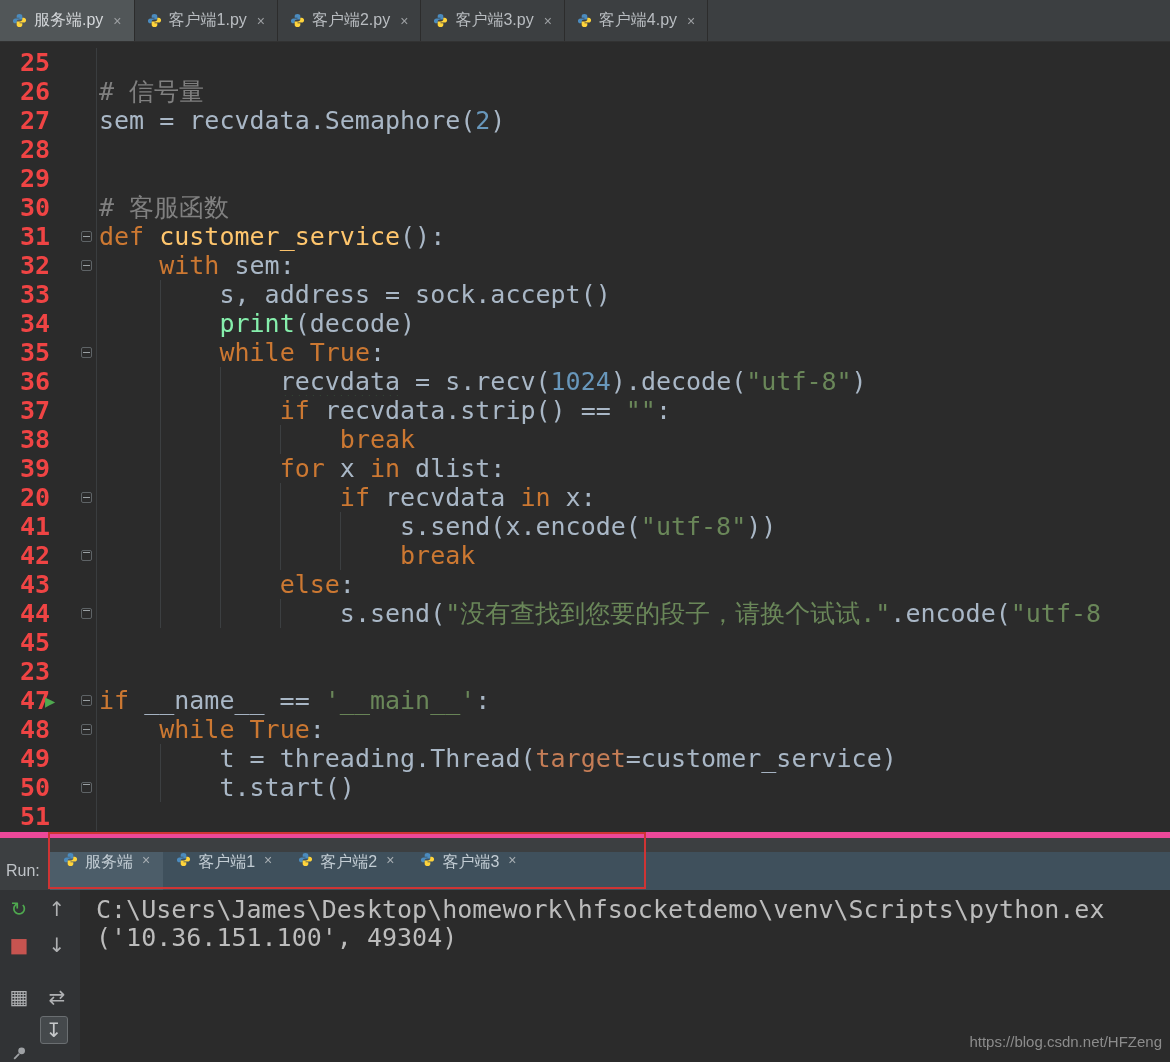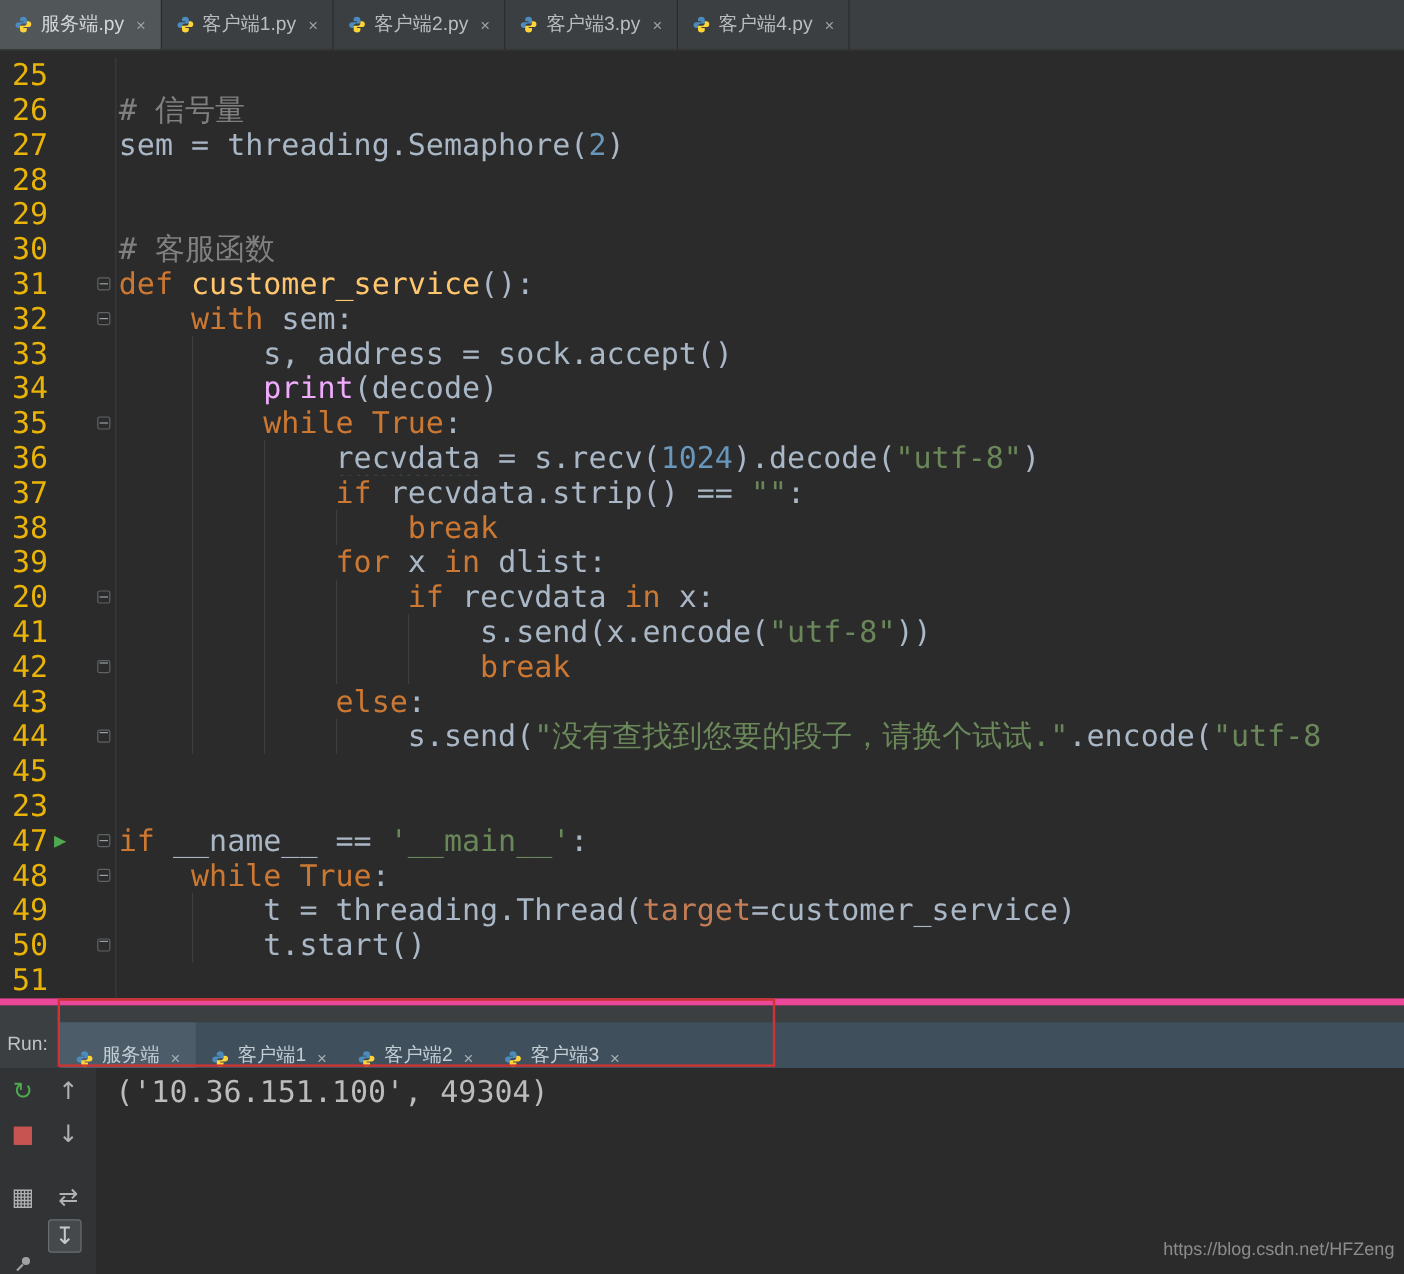--- a/index.html
+++ b/index.html
@@ -14,39 +14,39 @@
           border-right:1px solid #2c2c2c; color:#b9bdc1; font-size:16px; cursor:default; }
   .etab.active { background:#515658; color:#d4d7da; }
   .etab .close { color:#9da0a3; font-size:14px; margin-left:3px; }
 
   
   .editor { position:relative; width:1170px; height:790px; overflow:hidden;
             padding-top:6px; font-family:"DejaVu Sans Mono", monospace;
             font-size:25px; line-height:29px; }
   .line { position:relative; display:flex; height:29px; }
   .gutter { position:relative; flex:0 0 97px; border-right:1px solid #3a3d3f; }
-  .lnum { position:absolute; left:10px; top:0; color:#eab308; }
+  .lnum { position:absolute; left:20px; top:0; color:#ef4444;font-weight:bold; }
   .run-arrow { position:absolute; left:45px; top:1px; font-size:17px; color:#4fa94f; }
   .fold { position:absolute; left:81px; top:9px; width:11px; height:11px;
           border:1px solid #5e6366; border-radius:2px; background:#2b2b2b; }
   .fold-open::after  { content:""; position:absolute; left:1px; right:1px; top:4px; border-top:1px solid #9aa0a3; }
   .fold-close::after { content:""; position:absolute; left:1px; right:1px; top:1px; border-top:1px solid #9aa0a3; }
   .code { flex:1; padding-left:2px; white-space:pre; overflow:hidden; }
   .guide { position:absolute; top:0; bottom:0; width:1px; background:#3c3f41; }
   .tk-typo { text-decoration:underline; text-decoration-style:wavy;
              text-decoration-color:#4e9b53; text-underline-offset:5px; text-decoration-thickness:1px; }
 
   
   .runpanel { position:absolute; left:0; top:832px; width:1170px; height:259px;
               background:#2b2b2b; border-top:6px solid #ec4899; }
   .run-header { height:52px; background:#3c3f41; display:flex; align-items:flex-end; }
   .run-label-box { width:50px; height:38px; display:flex; align-items:center; padding-left:6px; }
   .run-label { color:#bfc3c7; font-size:16px; }
   .run-tabs { flex:1; height:38px; background:#3f505c; display:flex; align-items:stretch; }
-  .rtab { display:flex; align-items:flex-end; gap:7px; padding:0 13px; color:#c3cdd4; font-size:16px; }
+  .rtab { display:flex; align-items:flex-start; gap:7px; padding:0 13px; color:#c3cdd4; font-size:16px; }
   .rtab.active { background:#4c5d69; }
   .rtab .close { color:#a7aeb3; font-size:14px; margin-left:2px; }
 
   .run-body { display:flex; height:177px; }
   .run-toolbar { position:relative; flex:0 0 80px; background:#313335; }
   .tool-icon { position:absolute; width:26px; height:26px; display:flex;
                align-items:center; justify-content:center; font-size:20px;
                color:#afb1b3; font-family:"DejaVu Sans", sans-serif; cursor:default; }
   .tool-icon.boxed { border:1px solid #6a6e71; border-radius:3px; background:#45494c; width:28px; height:28px; }
 
@@ -119,21 +119,21 @@
       <div class="line">
         <div class="gutter">
           <span class="lnum">26</span>
         </div>
         <div class="code"><span></span><span style="color:#808080"># 信号量</span></div>
       </div>
       <div class="line">
         <div class="gutter">
           <span class="lnum">27</span>
         </div>
-        <div class="code"><span></span><span style="color:#a9b7c6">sem = threading.Semaphore(</span><span style="color:#6897bb">2</span><span style="color:#a9b7c6">)</span></div>
+        <div class="code"><span></span><span style="color:#a9b7c6">sem = recvdata.Semaphore(</span><span style="color:#6897bb">2</span><span style="color:#a9b7c6">)</span></div>
       </div>
       <div class="line">
         <div class="gutter">
           <span class="lnum">28</span>
         </div>
         <div class="code"><span></span></div>
       </div>
       <div class="line">
         <div class="gutter">
           <span class="lnum">29</span>
@@ -165,21 +165,21 @@
           <span class="lnum">33</span>
         </div>
         <span class="guide" style="left:160px"></span>
         <div class="code"><span>        </span><span style="color:#a9b7c6">s, address = sock.accept()</span></div>
       </div>
       <div class="line">
         <div class="gutter">
           <span class="lnum">34</span>
         </div>
         <span class="guide" style="left:160px"></span>
-        <div class="code"><span>        </span><span style="color:#f0abfc">print</span><span style="color:#a9b7c6">(decode)</span></div>
+        <div class="code"><span>        </span><span style="color:#86efac">print</span><span style="color:#a9b7c6">(decode)</span></div>
       </div>
       <div class="line">
         <div class="gutter">
           <span class="lnum">35</span>
           <span class="fold fold-open"></span>
         </div>
         <span class="guide" style="left:160px"></span>
         <div class="code"><span>        </span><span style="color:#cc7832">while </span><span style="color:#cc7832">True</span><span style="color:#a9b7c6">:</span></div>
       </div>
       <div class="line">
@@ -363,20 +363,20 @@
           <div class="tool-icon" style="left: 6px; top: 94px; color: rgb(175, 177, 179);">▦</div>
           <div class="tool-icon" style="left: 44px; top: 94px; color: rgb(175, 177, 179);">⇄</div>
           <div class="tool-icon boxed" style="left: 40px; top: 126px; color: rgb(198, 200, 202);">↧</div>
           <div class="tool-icon" style="left: 6px; top: 150px; color: rgb(159, 162, 165);">
             <svg width="17" height="17" viewBox="0 0 16 16">
               <circle cx="10" cy="5.5" r="3.2" fill="#9fa2a5"></circle>
               <path d="M7.6 8.3 L3 13" stroke="#9fa2a5" stroke-width="1.7" fill="none"></path>
             </svg>
           </div>
         </div>
-      <div class="console" id="console"><div>('10.36.151.100', 49304)</div></div>
+      <div class="console" id="console"><div>C:\Users\James\Desktop\homework\hfsocketdemo\venv\Scripts\python.ex</div><div>('10.36.151.100', 49304)</div></div>
     </div>
   </div>
 
   <div class="red-annotation"></div>
   <div class="watermark">https://blog.csdn.net/HFZeng</div>
 
 </div>
 
 </body></html>

